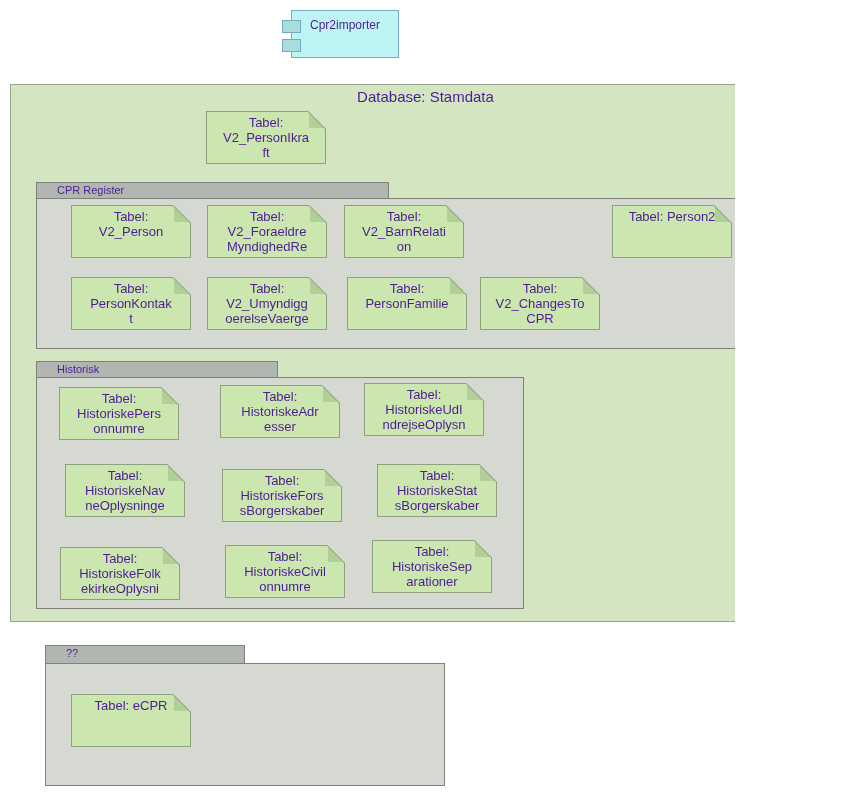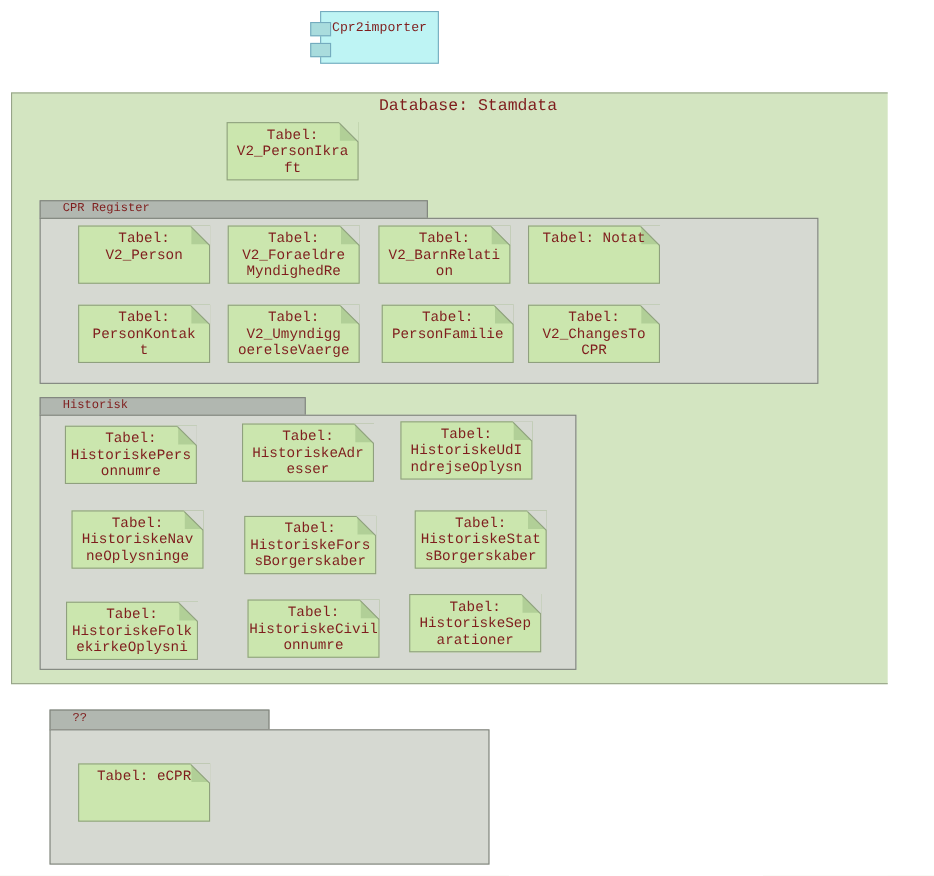--- a/index.html
+++ b/index.html
@@ -1,17 +1,17 @@
 <!DOCTYPE html>
 <html style="--component-fill: #BEF4F4; --component-port-fill: #A9DCDD; --component-border: #74ABBE; --container-fill: #D3E5C1; --container-border: #97A489; --container-fold: #B4CFA1; --note-fill: #CBE6AE; --note-border: #8FA07E; --note-fold: #B1CF97; --package-body: #D6D9D2; --package-tab: #B1B7B0; --package-border: #7E827B;"><head>
 <meta charset="utf-8">
 <style>
   html,body{margin:0;padding:0;background:#fff;}
-  #canvas{position:relative;width:807px;height:796px;background:#fff;overflow:hidden;
-          font-family:Liberation Mono, monospace;color:#7f1d1d;}
+  #canvas{position:relative;width:735px;height:796px;background:#fff;overflow:hidden;
+          font-family:Liberation Sans, sans-serif;color:#4c1d95;}
 
   
   .component{position:absolute;box-sizing:border-box;
              background:var(--component-fill,#BEF4F4);
              border:1px solid var(--component-border,#74ABBE);}
   .component-label{margin-top:7px;text-align:center;font-size:12px;white-space:nowrap;}
   .port{position:absolute;left:-10px;width:19px;height:13px;box-sizing:border-box;
         background:var(--component-port-fill,#A9DCDD);
         border:1px solid var(--component-border,#74ABBE);}
 
@@ -110,29 +110,29 @@
         <div class="crease"></div>
         <div class="cut"></div>
         <div class="edge"></div>
         <div class="note-text">
           <div class="note-line">Tabel:</div>
           <div class="note-line">V2_BarnRelati</div>
           <div class="note-line">on</div>
         </div>
       </div>
 
-      <div class="note on-gray" style="left:443px;top:6px">
-        <div class="crease"></div>
-        <div class="cut"></div>
-        <div class="edge"></div>
-        <div class="note-text">
-          <div class="note-line">Tabel: Notat</div>
-        </div>
-      </div>
-
+
+      <div class="note on-gray" style="left:575px;top:6px">
+        <div class="crease"></div>
+        <div class="cut"></div>
+        <div class="edge"></div>
+        <div class="note-text">
+          <div class="note-line">Tabel: Person2</div>
+        </div>
+      </div>
 
       <div class="note on-gray" style="left:34px;top:78px">
         <div class="crease"></div>
         <div class="cut"></div>
         <div class="edge"></div>
         <div class="note-text">
           <div class="note-line">Tabel:</div>
           <div class="note-line">PersonKontak</div>
           <div class="note-line">t</div>
         </div>

